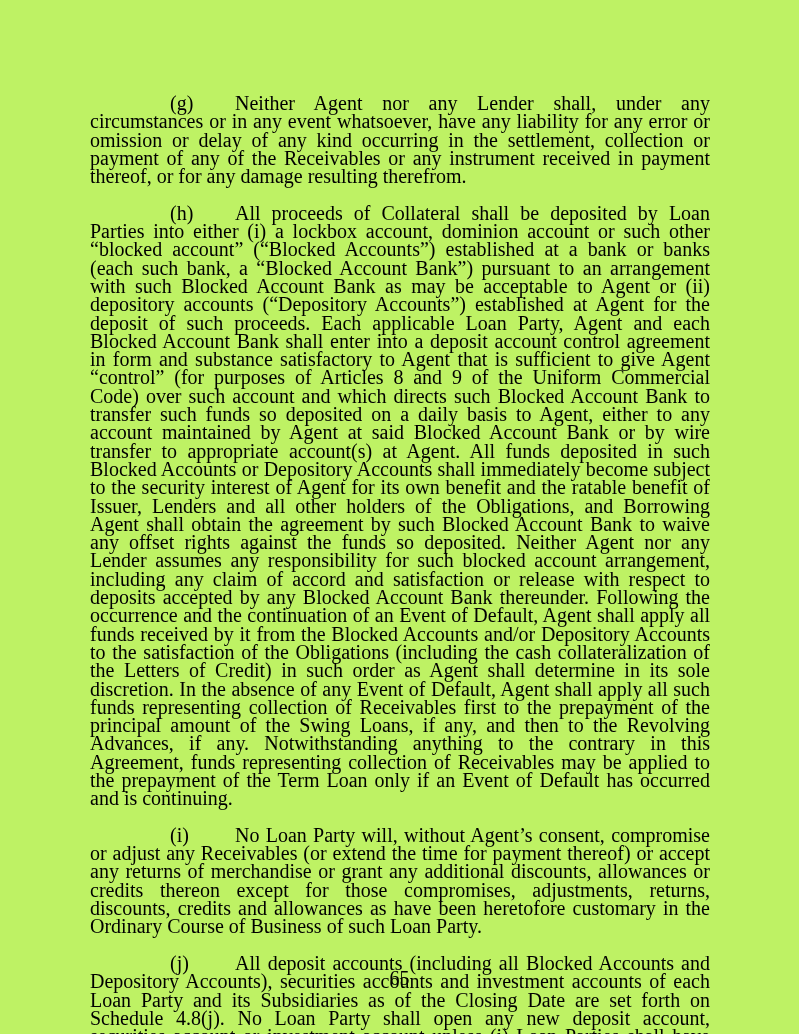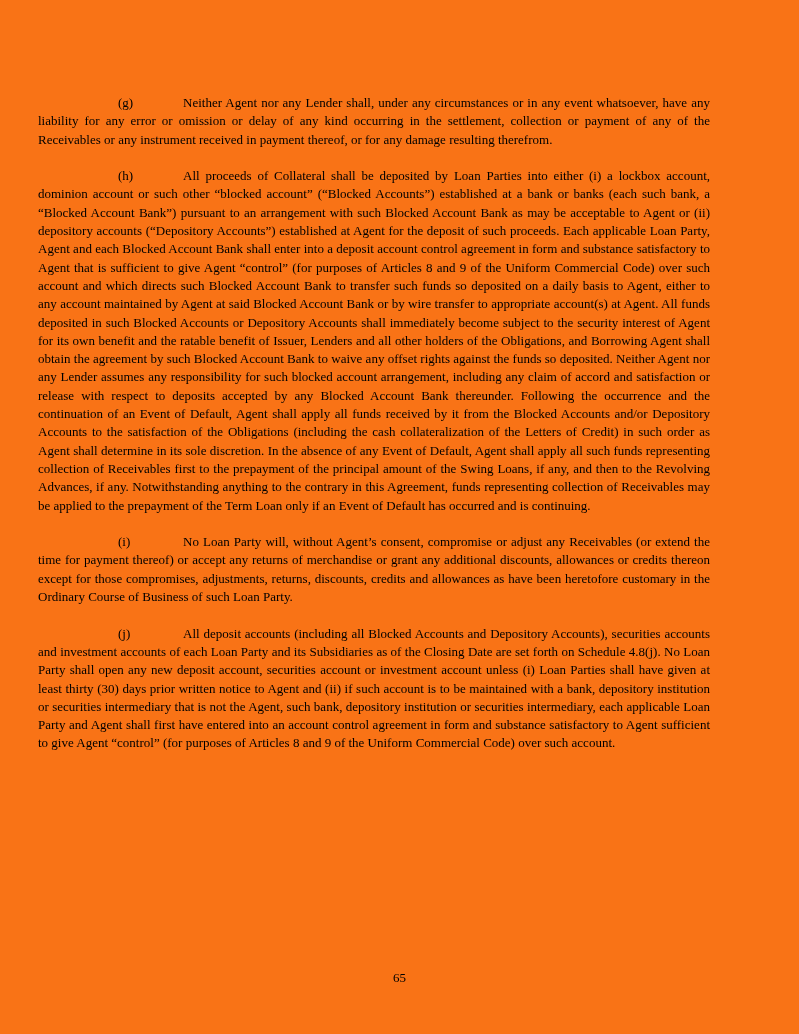--- a/index.html
+++ b/index.html
@@ -4,27 +4,27 @@
 <style>
   html, body {
     margin: 0;
     padding: 0;
     background: #ffffff;
   }
   .page {
     position: relative;
     width: 799px;
     height: 1034px;
-    background: #f97316;
+    background: #bef264;
     color: #000000;
     font-family: "Liberation Serif", "DejaVu Serif", serif;
-    font-size: 13px;
+    font-size: 20px;
     line-height: 18.3px;
     box-sizing: border-box;
-    padding: 94px 89px 0 38px;
+    padding: 94px 89px 0 90px;
     overflow: hidden;
   }
   .para {
     margin: 0 0 18.3px 0;
     text-align: justify;
     text-indent: 80px;
   }
   .plabel {
     display: inline-block;
     width: 65px;

